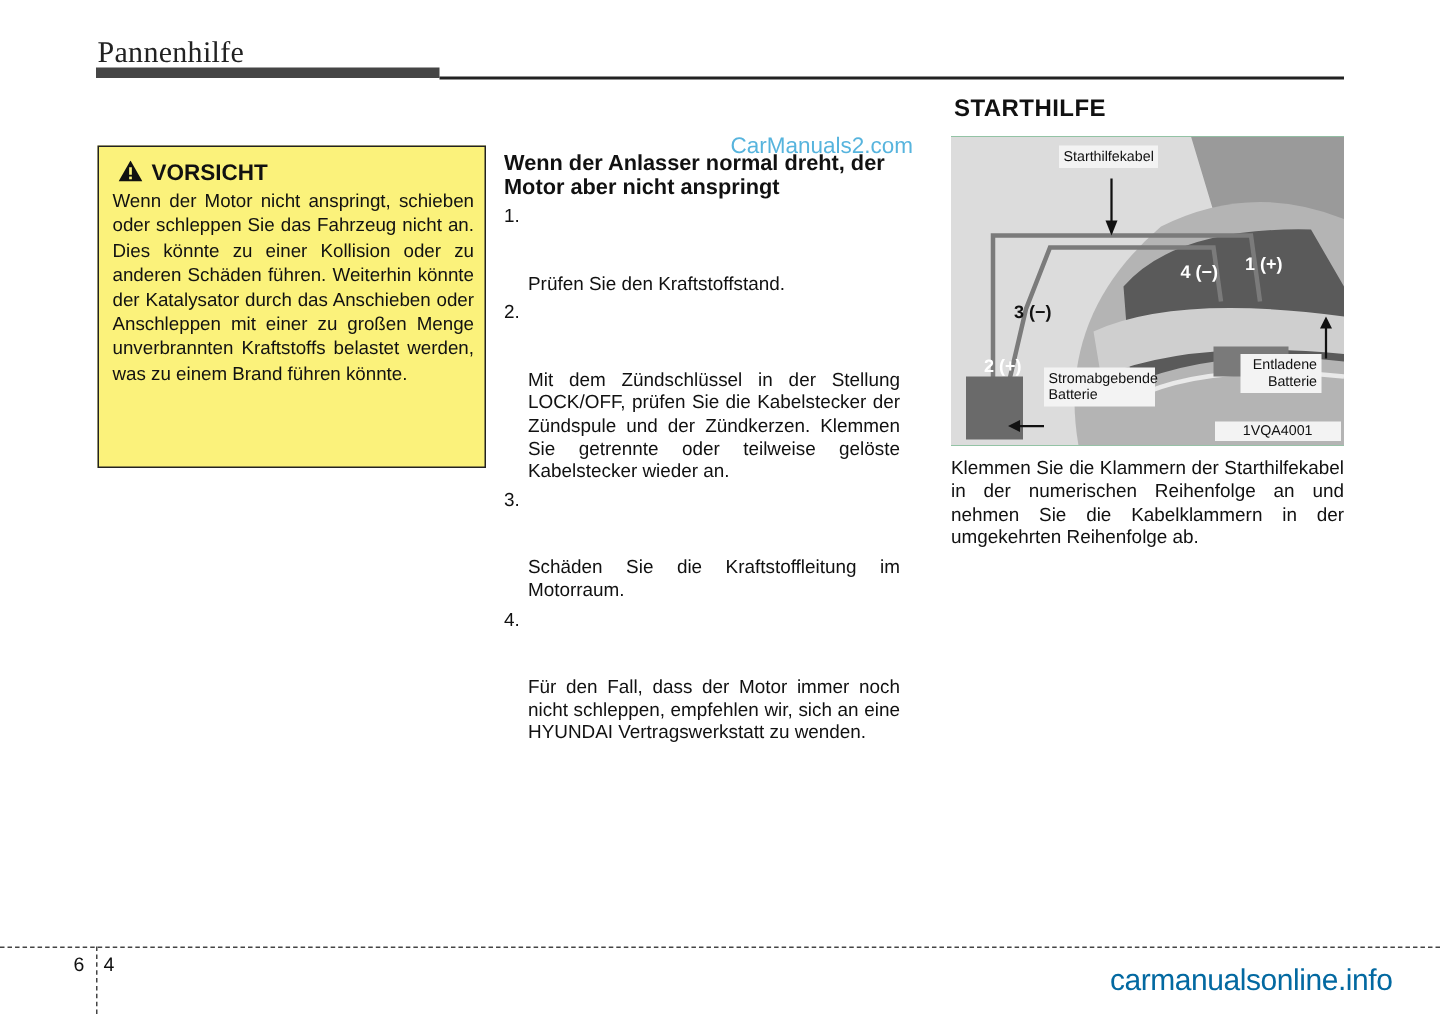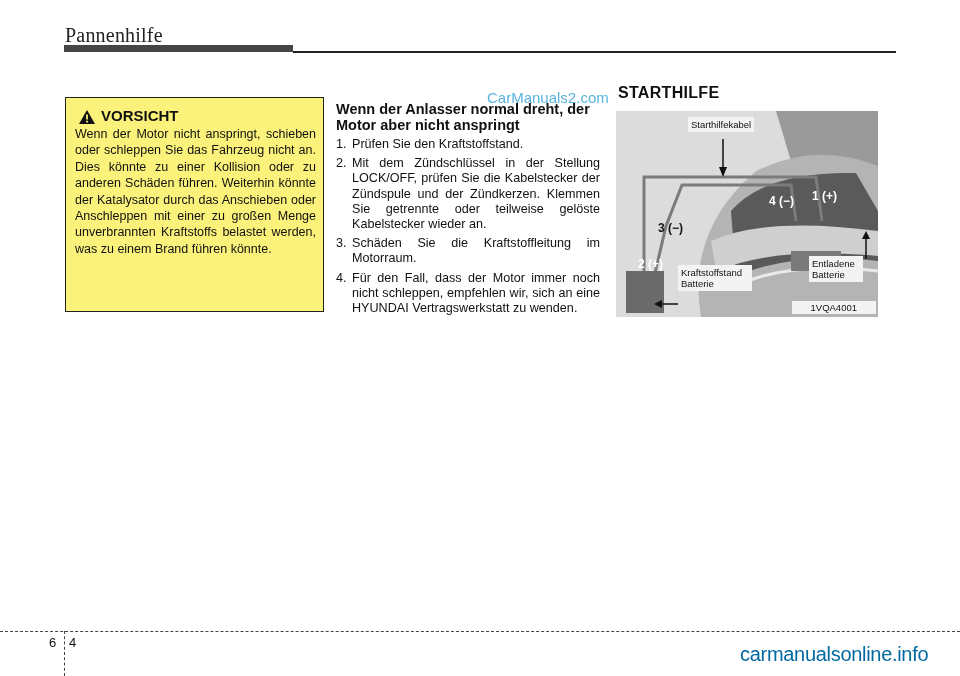--- a/index.html
+++ b/index.html
@@ -6,33 +6,33 @@
   body { width: 960px; height: 676px; position: relative; overflow: hidden;
          font-family: "Liberation Sans", sans-serif; color: #111; }
 
   .header-title { position: absolute; left: 65px; top: 24px; font-family: "Liberation Serif", serif;
                   font-size: 20px; color: #222; letter-spacing: 0.2px; text-align: center; }
   .header-bar-thick { position: absolute; left: 64px; top: 45px; width: 229px; height: 7px; background: #454545; }
   .header-bar-thin { position: absolute; left: 293px; top: 51px; width: 603px; height: 2px; background: #222; }
 
   .caution-box { position: absolute; left: 65px; top: 97px; width: 259px; height: 215px;
                  background: #fbf27b; border: 1px solid #222; box-sizing: border-box; padding: 7px 7px 6px 9px; }
-  .caution-title { display: flex; align-items: flex-end; font-size: 15px; font-weight: bold; margin: 2px 0 2px 4px; }
+  .caution-title { display: flex; align-items: flex-start; font-size: 15px; font-weight: bold; margin: 2px 0 2px 4px; }
   .caution-title svg { margin-right: 6px; }
   .caution-text { font-size: 12.5px; font-weight: normal; line-height: 16.4px; text-align: justify; }
 
   .col-mid { position: absolute; left: 336px; top: 101px; width: 264px; }
   .section-heading { font-size: 14.5px; font-weight: bold; line-height: 16px; margin: 0 0 4px 0; }
   .watermark-top { position: absolute; left: 487px; top: 89px; font-size: 15px; color: #3aa7d8; opacity: 0.85; font-weight: normal; text-align: right; }
   .steps { list-style: none; margin: 0; padding: 0; }
   .step { display: flex; font-size: 12.6px; line-height: 15.2px; margin-bottom: 4px; }
   .step-num { width: 16px; flex: none; }
-  .step-text { flex: 1; text-align: justify; }
+  .step-text { flex: 1; text-align: justify; margin-top: 45px; }
 
-  .col-right { position: absolute; left: 616px; top: 64px; width: 262px; margin-top: 20px; }
+  .col-right { position: absolute; left: 634px; top: 64px; width: 262px; }
   .starthilfe-heading { font-size: 16px; font-weight: bold; margin: 0 0 9px 2px; letter-spacing: 0.3px; }
   .figure { position: relative; width: 262px; height: 206px; background: #15803d; overflow: hidden; }
   .fig-label { position: absolute; background: #f3f3f3; font-size: 9.5px; line-height: 11px; padding: 2px 3px; color: #111; }
   .fig-code { position: absolute; right: 2px; bottom: 3px; background: #f3f3f3; font-size: 9.5px; padding: 1px 19px; }
   .fig-num { position: absolute; font-size: 12px; font-weight: bold; color: #111; }
   .right-text { font-size: 12.6px; line-height: 15.4px; text-align: justify; margin-top: 8px; }
 
   .footer-line { position: absolute; left: 0; top: 631px; width: 960px; border-top: 1px dashed #444; }
   .footer-vline { position: absolute; left: 64px; top: 631px; height: 45px; border-left: 1px dashed #444; }
   .page-chapter { position: absolute; left: 49px; top: 635px; font-size: 13px; }
@@ -96,27 +96,28 @@
       <rect x="10" y="160" width="38" height="42" fill="#6a6a6a"></rect>
       <rect x="175" y="140" width="50" height="20" fill="#7a7a7a"></rect>
       <line x1="107" y1="28" x2="107" y2="64" stroke="#111" stroke-width="1.5"></line>
       <polygon points="103,56 111,56 107,66" fill="#111"></polygon>
       <line x1="42" y1="193" x2="62" y2="193" stroke="#111" stroke-width="1.5"></line>
       <polygon points="38,193 46,189 46,197" fill="#111"></polygon>
       <line x1="250" y1="125" x2="250" y2="148" stroke="#111" stroke-width="1.5"></line>
       <polygon points="246,128 254,128 250,120" fill="#111"></polygon>
     </svg>
     <div class="fig-label" style="left:72px;top:6px">Starthilfekabel</div>
-    <div class="fig-label" style="left:62px;top:154px;width:68px">Kraftstoffstand Batterie</div>
-    <div class="fig-label" style="left:193px;top:145px;width:48px;text-align:left">Entladene Batterie</div>
+    <div class="fig-label" style="left:62px;top:154px;width:68px">Stromabgebende Batterie</div>
+    <div class="fig-label" style="left:193px;top:145px;width:48px;text-align:right">Entladene Batterie</div>
     <div class="fig-code">1VQA4001</div>
     <div class="fig-num" style="left:196px;top:78px;color:#fff">1 (+)</div>
     <div class="fig-num" style="left:22px;top:146px;color:#fff">2 (+)</div>
     <div class="fig-num" style="left:42px;top:110px">3 (−)</div>
     <div class="fig-num" style="left:153px;top:83px;color:#fff">4 (−)</div>
   </div>
+  <div class="right-text">Klemmen Sie die Klammern der Starthilfekabel in der numerischen Reihenfolge an und nehmen Sie die Kabelklammern in der umgekehrten Reihenfolge ab.</div>
 </div>
 
 <div class="footer-line"></div>
 <div class="footer-vline"></div>
 <div class="page-chapter">6</div>
 <div class="page-num">4</div>
 <div class="site-watermark">carmanualsonline.info</div>
 
 </body></html>

